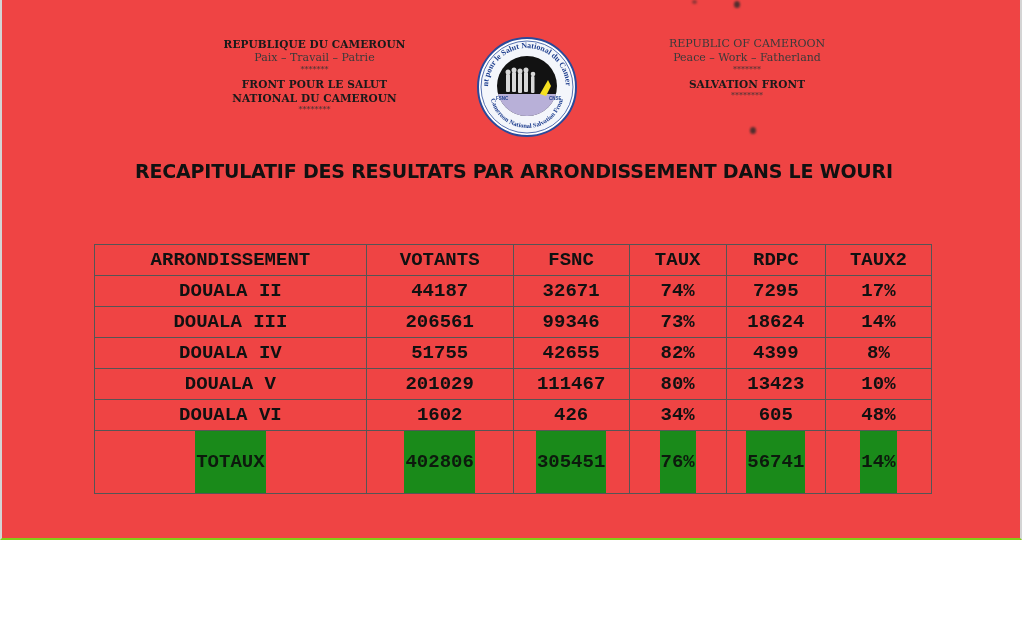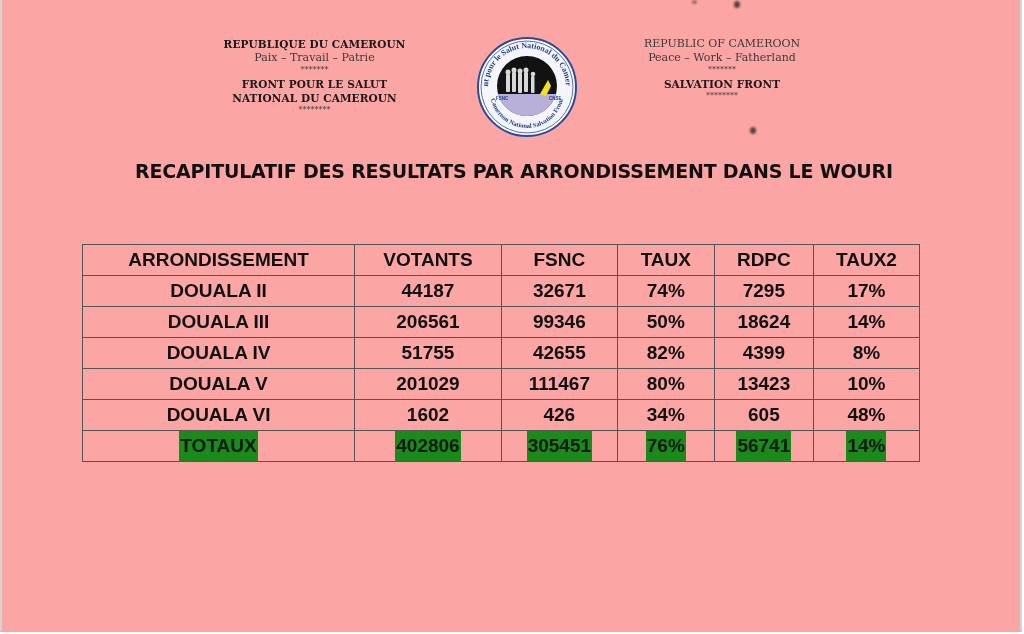--- a/index.html
+++ b/index.html
@@ -10,37 +10,37 @@
     body {
       width: 1024px;
       height: 634px;
       position: relative;
       overflow: hidden;
       font-family: "Liberation Sans", sans-serif;
     }
     .page {
       position: absolute;
       left: 0; top: 0;
-      width: 1022px; height: 632px;
+      width: 1022px; height: 540px;
       border-left: 2px solid #d4d4d4;
       border-right: 2px solid #d4d4d4;
-      border-bottom: 2px solid #fca5a5;
+      border-bottom: 2px solid #84cc16;
       box-sizing: border-box;
-      background: #fca5a5;
+      background: #ef4444;
     }
     .hdr-block {
       position: absolute;
       top: 37px;
       text-align: center;
       font-family: "DejaVu Serif", "Liberation Serif", serif;
       color: #333;
       line-height: 14px;
     }
     .hdr-left { left: 210px; width: 205px; }
-    .hdr-right { left: 620px; width: 200px; }
+    .hdr-right { left: 645px; width: 200px; }
     .hdr-bold {
       font-weight: bold;
       font-size: 10.5px;
       color: #1a1a1a;
       letter-spacing: 0.1px;
     }
     .hdr-plain {
       font-size: 11px;
       color: #3a3a3a;
     }
@@ -70,25 +70,25 @@
       top: 160px;
       text-align: center;
       font-family: "DejaVu Sans", "Liberation Sans", sans-serif;
       font-weight: bold;
       font-size: 19px;
       color: #111;
       letter-spacing: -0.2px;
     }
     table.results {
       position: absolute;
-      left: 80px;
+      left: 92px;
       top: 244px;
       width: 838px;
       border-collapse: collapse;
-      font-family: Liberation Sans, sans-serif;
+      font-family: Liberation Mono, monospace;
       font-weight: bold;
       font-size: 19px;
       color: #111;
     }
     table.results th, table.results td {
       border: 1.5px solid #555;
       height: 30px;
       padding: 0;
       text-align: center;
       vertical-align: middle;
@@ -97,21 +97,21 @@
     }
     .col-arr { width: 273px; }
     .col-vot { width: 147px; }
     .col-fsnc { width: 116px; }
     .col-taux { width: 97px; }
     .col-rdpc { width: 99px; }
     .col-taux2 { width: 106px; }
     .hl {
       background: #1a8a1a;
       color: #0d1a0d;
-      padding: 0 1px;
+      padding: 16px 1px;
       display: inline-block;
       line-height: 30px;
       height: 30px;
     }
   </style>
 </head>
 <body>
 
 <div class="page">
 
@@ -190,21 +190,21 @@
         <td>44187</td>
         <td>32671</td>
         <td>74%</td>
         <td>7295</td>
         <td>17%</td>
       </tr>
       <tr>
         <td>DOUALA III</td>
         <td>206561</td>
         <td>99346</td>
-        <td>50%</td>
+        <td>73%</td>
         <td>18624</td>
         <td>14%</td>
       </tr>
       <tr>
         <td>DOUALA IV</td>
         <td>51755</td>
         <td>42655</td>
         <td>82%</td>
         <td>4399</td>
         <td>8%</td>

